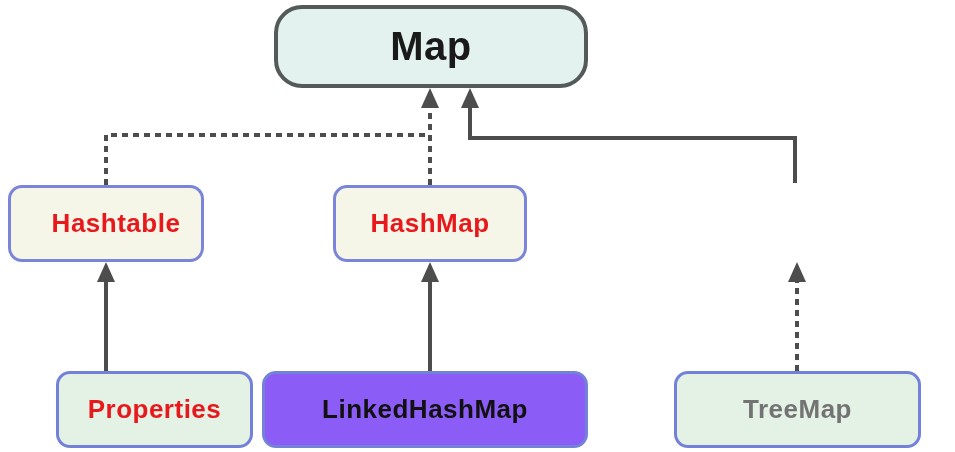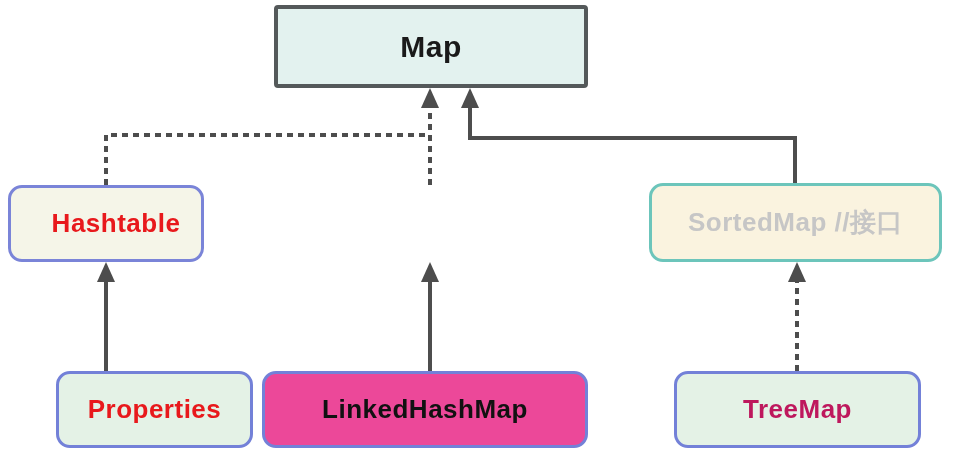--- a/index.html
+++ b/index.html
@@ -43,22 +43,22 @@
     border-style: solid;
     border-width: 3.5px;
     border-radius: 14px;
     font-weight: 700;
     font-size: 26px;
     letter-spacing: 0.5px;
     white-space: nowrap;
   }
   .node-root {
     border-width: 4px;
-    border-radius: 4px;
-    font-size: 30px;
+    border-radius: 28px;
+    font-size: 40px;
   }
   
   .pos-map            { left: 274px; top: 5px;   width: 314px; height: 83px; }
   .pos-hashtable      { left: 8px;   top: 185px; width: 196px; height: 77px; padding-left: 20px; }
   .pos-hashmap        { left: 333px; top: 185px; width: 194px; height: 77px; }
   .pos-sortedmap      { left: 649px; top: 183px; width: 293px; height: 79px; }
   .pos-properties     { left: 8px;   top: 371px; width: 197px; height: 77px; }
   .pos-linkedhashmap  { left: 262px; top: 371px; width: 326px; height: 77px; }
   .pos-treemap        { left: 674px; top: 371px; width: 247px; height: 77px; }
 </style>
@@ -88,30 +88,30 @@
   </svg>
 
   <div class="node node-root pos-map" style="background: rgb(227, 242, 239); border-color: rgb(84, 89, 90); color: rgb(26, 26, 26);">
     <span>Map</span>
   </div>
 
   <div class="node pos-hashtable" style="background: rgb(245, 245, 232); border-color: rgb(122, 132, 216); color: rgb(232, 25, 28);">
     <span>Hashtable</span>
   </div>
 
+  <div class="node pos-hashmap" style="background: rgb(245, 245, 232); border-color: rgb(122, 132, 216); color: rgb(232, 25, 28);">
+    <span>HashMap</span>
+  </div>
 
-  <div class="node pos-sortedmap" style="background: rgb(250, 243, 223); border-color: rgb(108, 197, 187); color: rgb(198, 198, 198);">
-    <span>SortedMap //接口</span>
-  </div>
 
   <div class="node pos-properties" style="background: rgb(228, 242, 230); border-color: rgb(115, 129, 216); color: rgb(232, 25, 28); margin-left: 48px;">
     <span>Properties</span>
   </div>
 
-  <div class="node pos-linkedhashmap" style="background: #ec4899; border-color: rgb(115, 129, 216); color: rgb(17, 17, 17);">
+  <div class="node pos-linkedhashmap" style="background: #8b5cf6; border-color: rgb(115, 129, 216); color: rgb(17, 17, 17);">
     <span>LinkedHashMap</span>
   </div>
 
-  <div class="node pos-treemap" style="background: rgb(228, 242, 230); border-color: rgb(115, 129, 216); color: #be185d;">
+  <div class="node pos-treemap" style="background: rgb(228, 242, 230); border-color: rgb(115, 129, 216); color: #737373;">
     <span>TreeMap</span>
   </div>
 
 </div>
 
 </body></html>

